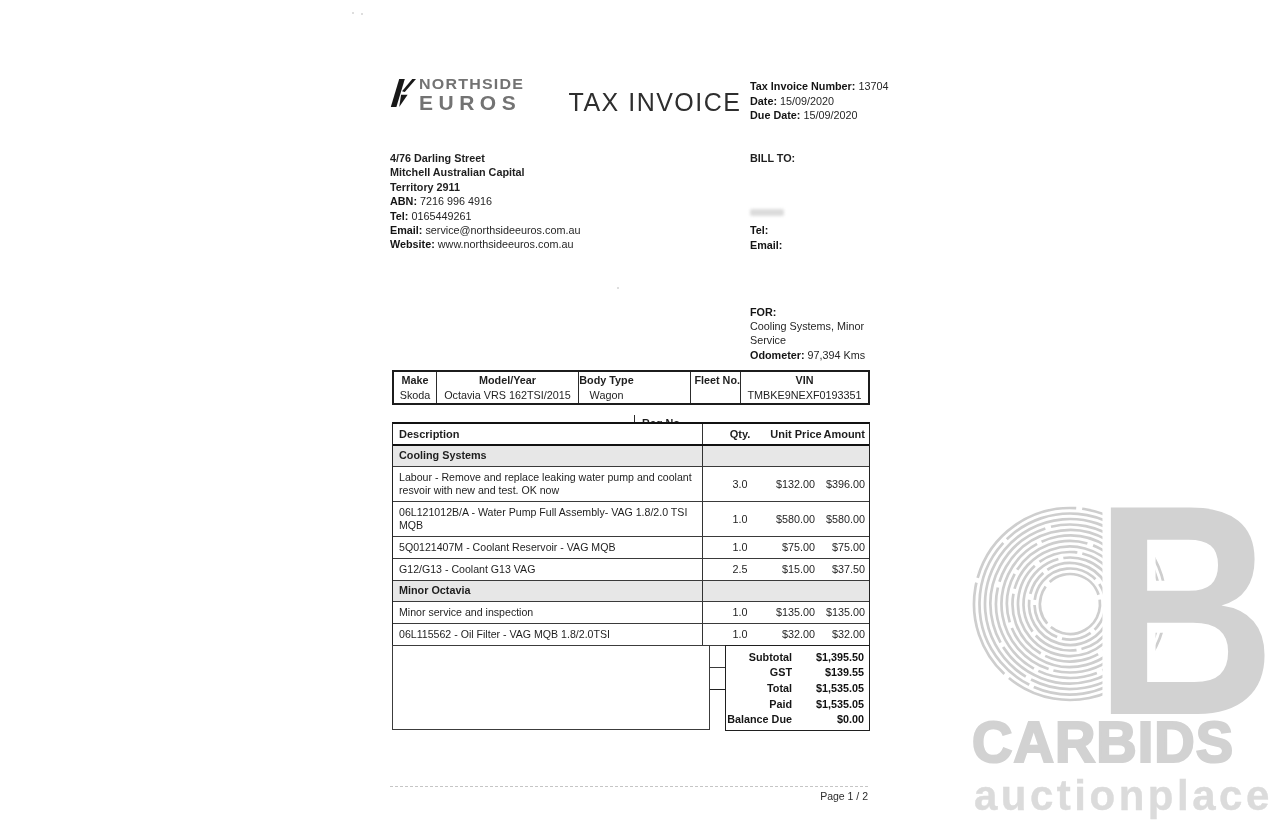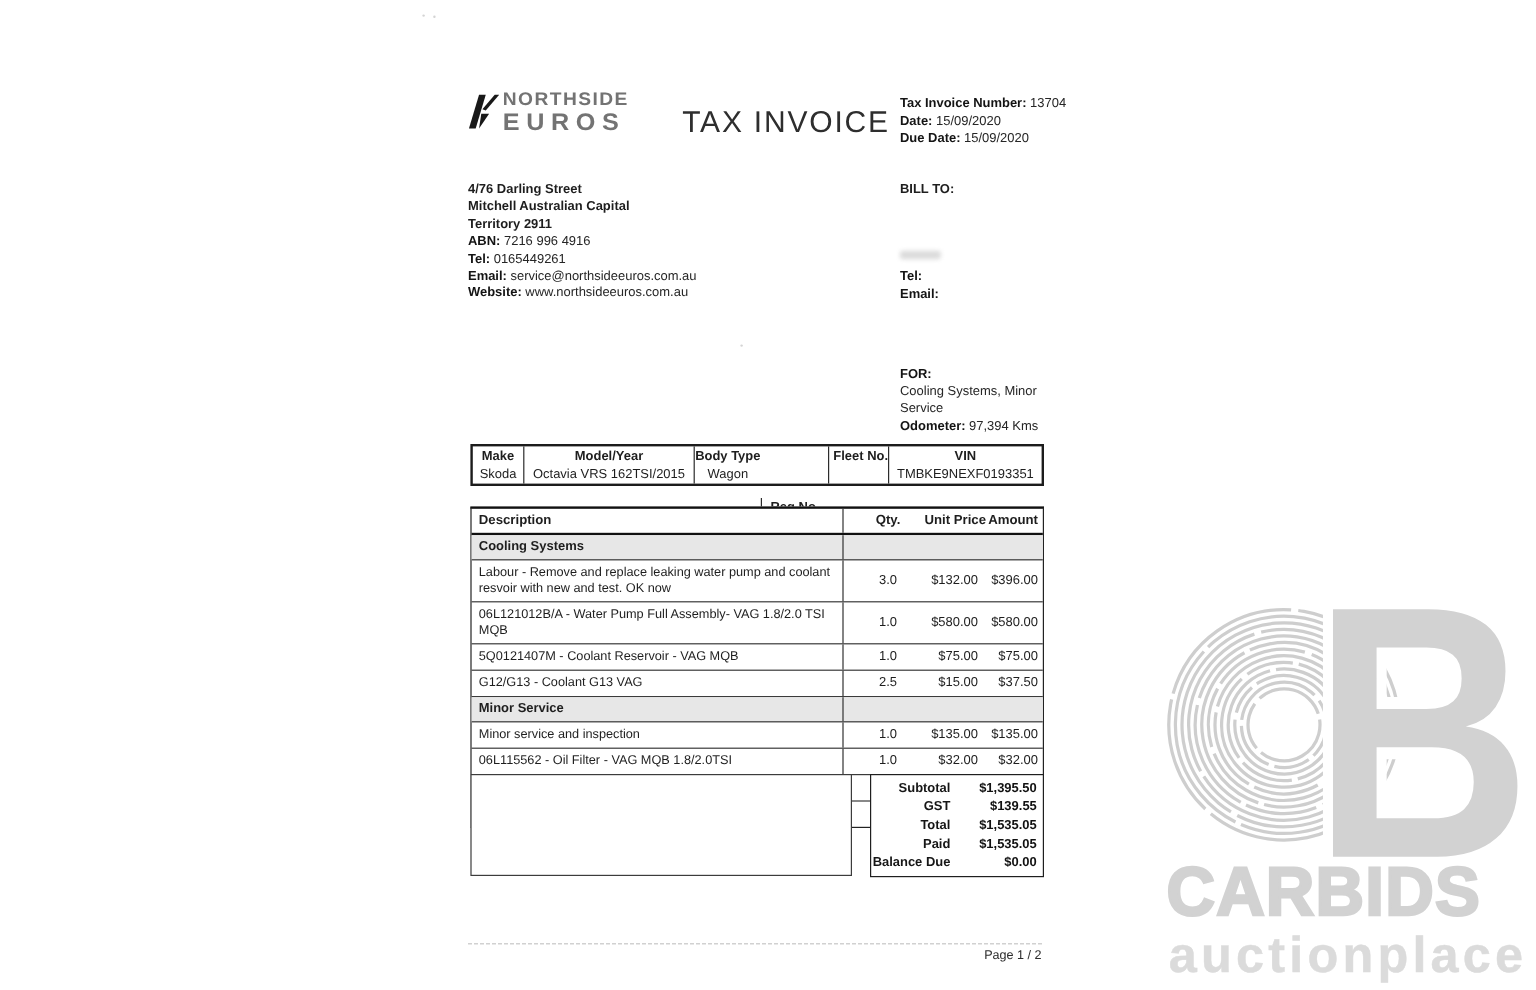--- a/index.html
+++ b/index.html
@@ -218,21 +218,21 @@
           <div class="c-unit">$75.00</div>
           <div class="c-amt">$75.00</div>
         </div>
         <div class="i-row i-data">
           <div class="c-desc">G12/G13 - Coolant G13 VAG</div>
           <div class="c-qty">2.5</div>
           <div class="c-unit">$15.00</div>
           <div class="c-amt">$37.50</div>
         </div>
         <div class="i-row i-section">
-          <div class="c-desc">Minor Service</div>
+          <div class="c-desc">Minor Octavia</div>
           <div class="c-qty"></div>
           <div class="c-unit"></div>
           <div class="c-amt"></div>
         </div>
         <div class="i-row i-data">
           <div class="c-desc">Minor service and inspection</div>
           <div class="c-qty">1.0</div>
           <div class="c-unit">$135.00</div>
           <div class="c-amt">$135.00</div>
         </div>

